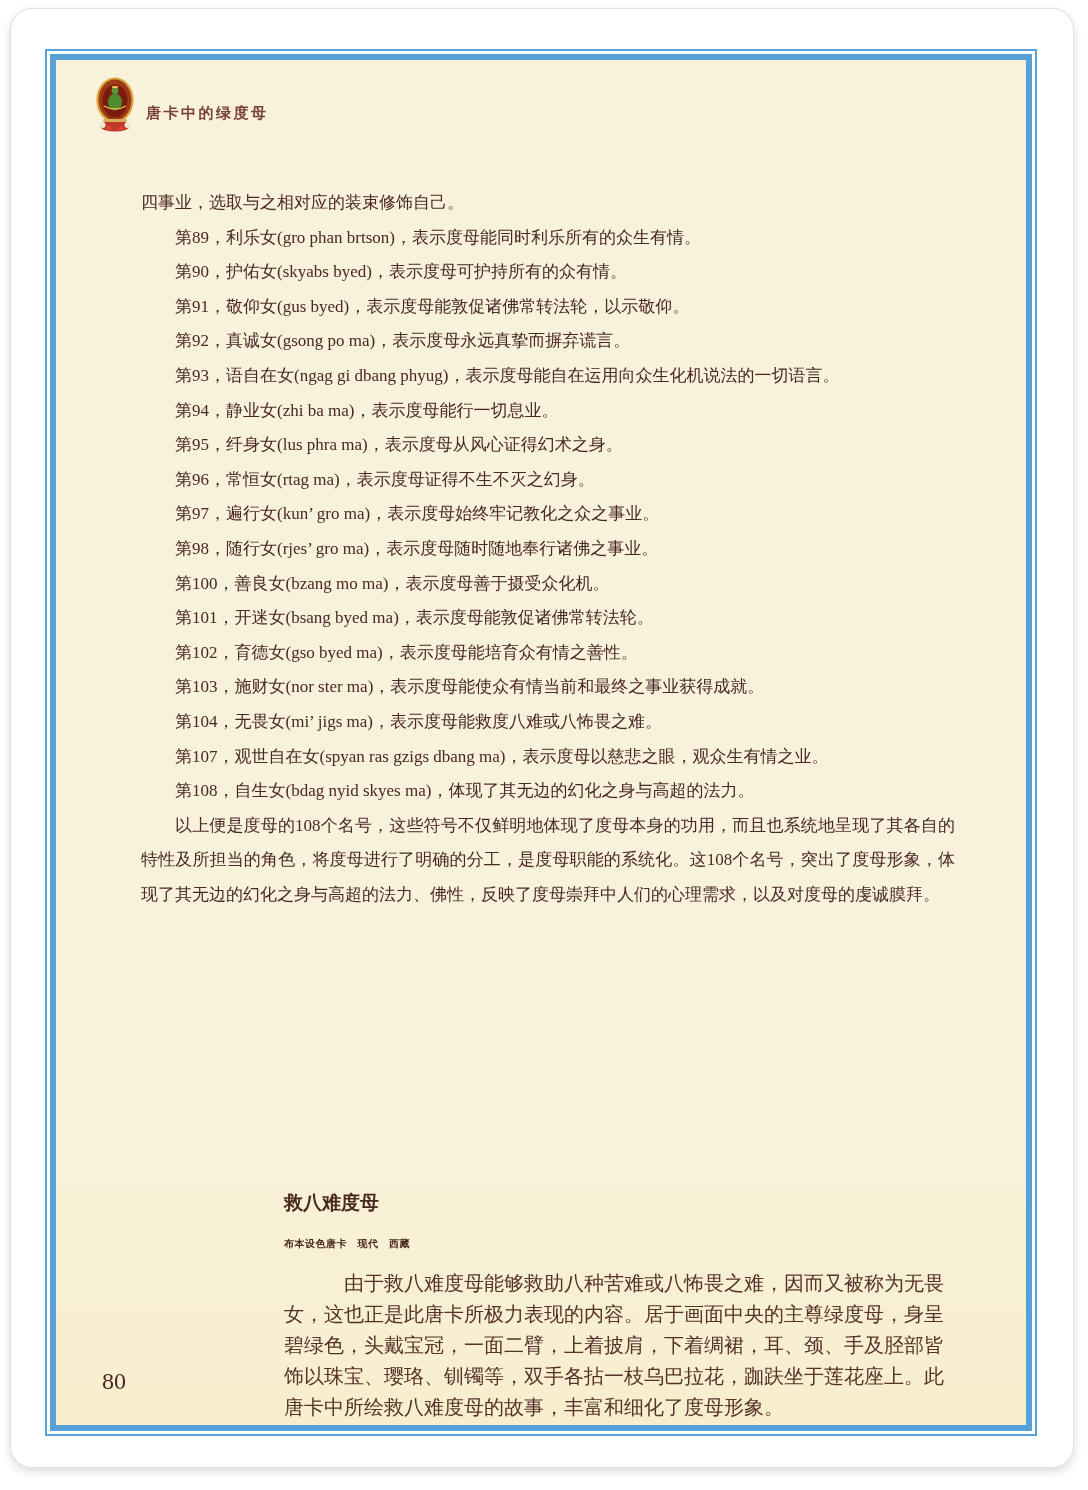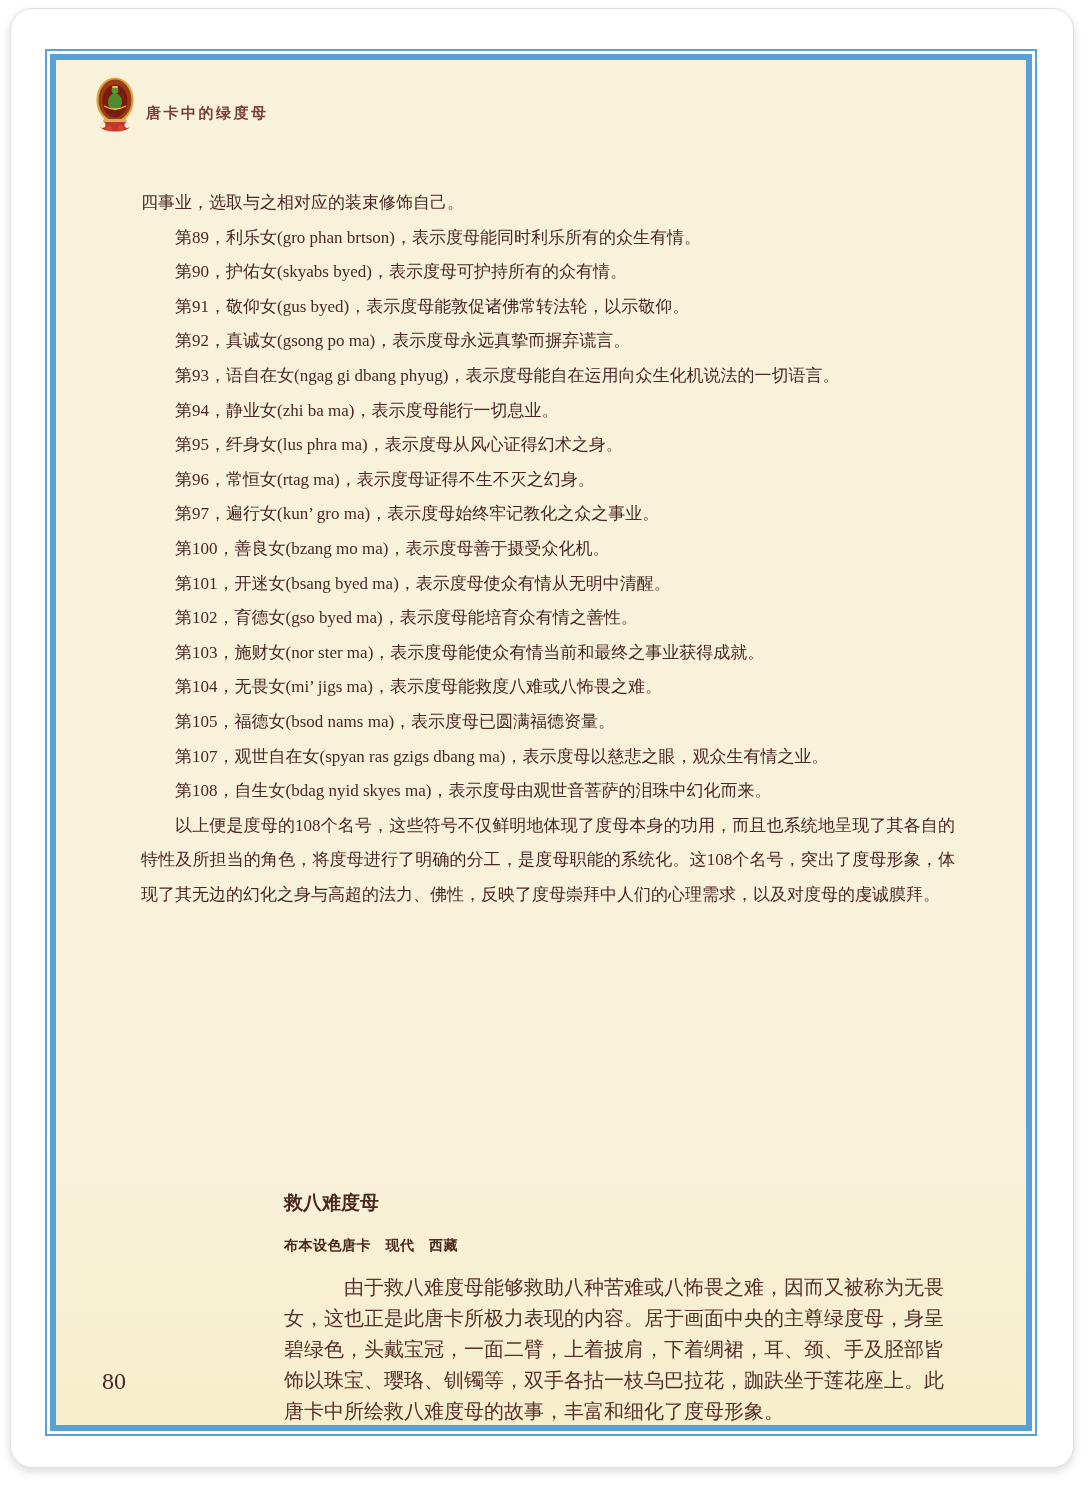--- a/index.html
+++ b/index.html
@@ -49,21 +49,21 @@
 
   .caption{
     position:absolute;left:228px;top:1130px;width:660px;
     font-family:"Liberation Sans","DejaVu Sans",sans-serif;
     color:var(--caption-brown,#55312a);
   }
   .caption-title{
     margin:0 0 21px 0;font-size:19px;font-weight:bold;color:#49281d;
   }
   .caption-subtitle{
-    margin:0 0 17px 0;font-size:14px;font-weight:bold;color:#49281d;
+    margin:0 0 17px 0;font-size:10px;font-weight:bold;color:#49281d;
     letter-spacing:0.5px;
   }
   .caption-para{
     margin:0;font-size:20px;line-height:31px;
     text-indent:3em;text-align:justify;
   }
 
   .page-number{
     position:absolute;left:46px;top:1308px;
     font-size:24px;color:var(--text-dark,#4a2727);
@@ -100,28 +100,28 @@
             <p class="body-para">四事业，选取与之相对应的装束修饰自己。</p>
             <p class="body-para indented">第89，利乐女(gro phan brtson)，表示度母能同时利乐所有的众生有情。</p>
             <p class="body-para indented">第90，护佑女(skyabs byed)，表示度母可护持所有的众有情。</p>
             <p class="body-para indented">第91，敬仰女(gus byed)，表示度母能敦促诸佛常转法轮，以示敬仰。</p>
             <p class="body-para indented">第92，真诚女(gsong po ma)，表示度母永远真挚而摒弃谎言。</p>
             <p class="body-para indented">第93，语自在女(ngag gi dbang phyug)，表示度母能自在运用向众生化机说法的一切语言。</p>
             <p class="body-para indented">第94，静业女(zhi ba ma)，表示度母能行一切息业。</p>
             <p class="body-para indented">第95，纤身女(lus phra ma)，表示度母从风心证得幻术之身。</p>
             <p class="body-para indented">第96，常恒女(rtag ma)，表示度母证得不生不灭之幻身。</p>
             <p class="body-para indented">第97，遍行女(kun’ gro ma)，表示度母始终牢记教化之众之事业。</p>
+            <p class="body-para indented">第98，随行女(rjes’ gro ma)，表示度母随时随地奉行诸佛之事业。</p>
             <p class="body-para indented">第100，善良女(bzang mo ma)，表示度母善于摄受众化机。</p>
-            <p class="body-para indented">第101，开迷女(bsang byed ma)，表示度母使众有情从无明中清醒。</p>
+            <p class="body-para indented">第101，开迷女(bsang byed ma)，表示度母能敦促诸佛常转法轮。</p>
             <p class="body-para indented">第102，育德女(gso byed ma)，表示度母能培育众有情之善性。</p>
             <p class="body-para indented">第103，施财女(nor ster ma)，表示度母能使众有情当前和最终之事业获得成就。</p>
             <p class="body-para indented">第104，无畏女(mi’ jigs ma)，表示度母能救度八难或八怖畏之难。</p>
-            <p class="body-para indented">第105，福德女(bsod nams ma)，表示度母已圆满福德资量。</p>
             <p class="body-para indented">第107，观世自在女(spyan ras gzigs dbang ma)，表示度母以慈悲之眼，观众生有情之业。</p>
-            <p class="body-para indented">第108，自生女(bdag nyid skyes ma)，表示度母由观世音菩萨的泪珠中幻化而来。</p>
+            <p class="body-para indented">第108，自生女(bdag nyid skyes ma)，体现了其无边的幻化之身与高超的法力。</p>
             <p class="body-para indented">以上便是度母的108个名号，这些符号不仅鲜明地体现了度母本身的功用，而且也系统地呈现了其各自的特性及所担当的角色，将度母进行了明确的分工，是度母职能的系统化。这108个名号，突出了度母形象，体现了其无边的幻化之身与高超的法力、佛性，反映了度母崇拜中人们的心理需求，以及对度母的虔诚膜拜。</p>
           </div>
 
         <div class="caption">
           <p class="caption-title">救八难度母</p>
           <p class="caption-subtitle">布本设色唐卡　现代　西藏</p>
           <p class="caption-para">由于救八难度母能够救助八种苦难或八怖畏之难，因而又被称为无畏女，这也正是此唐卡所极力表现的内容。居于画面中央的主尊绿度母，身呈碧绿色，头戴宝冠，一面二臂，上着披肩，下着绸裙，耳、颈、手及胫部皆饰以珠宝、璎珞、钏镯等，双手各拈一枝乌巴拉花，跏趺坐于莲花座上。此唐卡中所绘救八难度母的故事，丰富和细化了度母形象。</p>
         </div>
 
         <div class="page-number">80</div>

